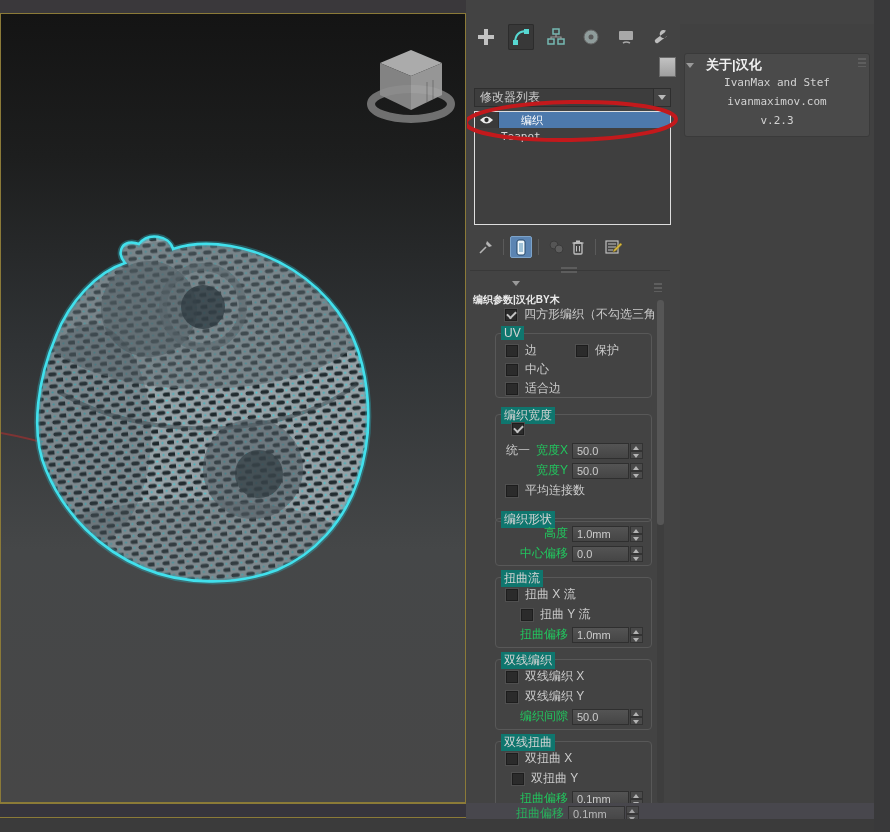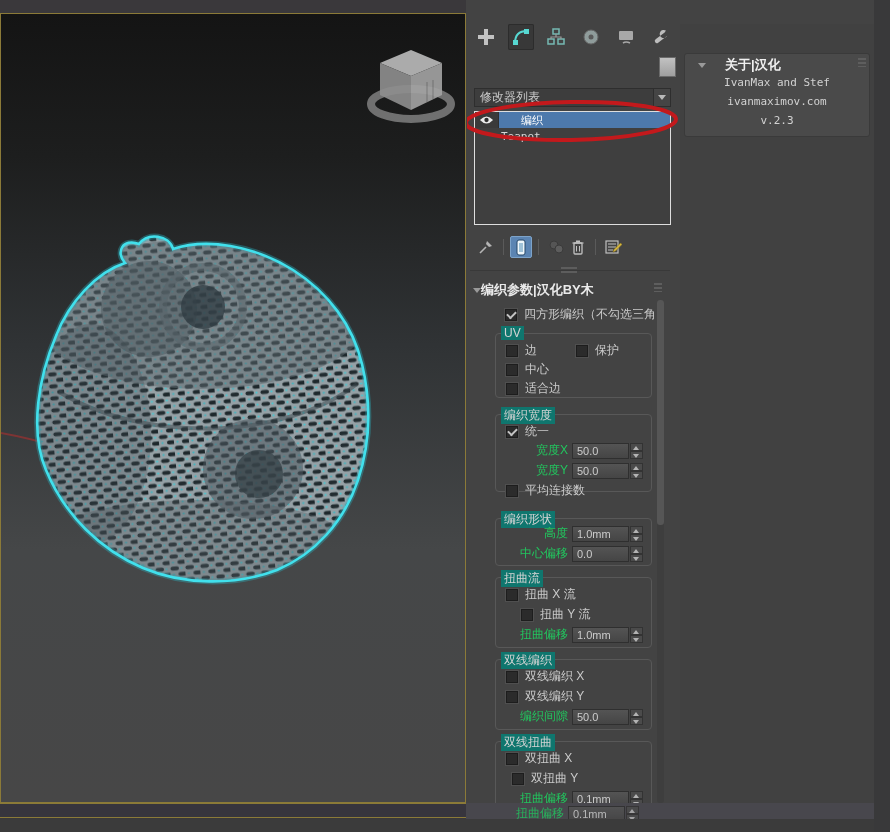--- a/index.html
+++ b/index.html
@@ -65,22 +65,22 @@
   .tool { width:22px; height:22px; display:flex; align-items:center; justify-content:center; }
   .tool.active { background:#5b84b2; border:1px solid #7da3c9; border-radius:2px; }
   .vsep { width:1px; height:16px; background:#5a5a5a; margin:0 6px; }
 
   
   .divider { position:absolute; left:3px; top:270px; width:200px; height:1px; background:#393939; }
   .grip { position:absolute; left:94px; top:267px; width:16px; height:6px;
     border-top:2px solid #5d5d5d; border-bottom:2px solid #5d5d5d; }
 
   
-  .rollout-hdr { position:absolute; left:6px; display:flex; align-items:center; 
-    font-weight:bold; font-size:13px; color:#eaeaea; }
+  .rollout-hdr { position:absolute; left:6px; display:flex; align-items:center; gap:7px;
+    font-weight:bold; font-size:10px; color:#eaeaea;flex-direction:column; }
   .tri-small { width:0; height:0; border-left:4px solid transparent; border-right:4px solid transparent;
     border-top:5px solid #9a9a9a; }
   .hdr-grip { position:absolute; width:8px; height:9px; background:
     repeating-linear-gradient(180deg,#5e5e5e 0 2px,transparent 2px 4px); }
 
   
   .pscroll { position:absolute; left:190px; top:300px; width:7px; height:503px; background:#3e3e3e; border-radius:3px; }
   .pscroll .thumb { position:absolute; left:0; top:0; width:7px; height:225px; background:#565656; border-radius:3px; }
 
   
@@ -103,22 +103,22 @@
   .spinarrows i { flex:1; background:#4b4b4b; border:1px solid #333; position:relative; }
   .spinarrows i.up::after { content:""; position:absolute; left:2px; top:2px; width:0; height:0;
     border-left:3px solid transparent; border-right:3px solid transparent; border-bottom:4px solid #b3b3b3; }
   .spinarrows i.dn::after { content:""; position:absolute; left:2px; top:2px; width:0; height:0;
     border-left:3px solid transparent; border-right:3px solid transparent; border-top:4px solid #b3b3b3; }
 
   
   #about-col { position:absolute; left:680px; top:24px; width:194px; height:779px; background:#414141; }
   .about-box { position:absolute; left:4px; top:29px; width:186px; height:84px;
     background:#4a4a4a; border:1px solid #3a3a3a; border-radius:3px; }
-  .about-hdr { position:absolute; left:6px; top:32px; display:flex; align-items:center; gap:19px;
-    font-weight:bold; font-size:13px; color:#f0f0f0;padding-left:12px; }
+  .about-hdr { position:absolute; left:6px; top:32px; display:flex; align-items:center; gap:12px;
+    font-weight:bold; font-size:13px; color:#f0f0f0; }
   .about-lines { position:absolute; left:4px; top:52px; width:186px; text-align:center;
     font-family:"DejaVu Sans Mono", monospace; font-size:11px; color:#d2d2d2; }
   .about-lines div { margin-bottom:6px; }
 </style>
 </head>
 <body>
 
 <div id="root">
 
   <div id="top-strip"></div>
@@ -328,23 +328,23 @@
       <div class="cbrow" style="left:10px; top:27px;">
         <span class="cb"></span>
         <span>中心</span>
       </div>
       <div class="cbrow" style="left:10px; top:46px;">
         <span class="cb"></span>
         <span>适合边</span>
       </div>
     </div>
 
-    <div class="group" style="top:414px; height:78px;">
+    <div class="group" style="top:414px; height:108px;">
       <span class="gtitle">编织宽度</span>
-      <div class="cbrow" style="left:10px; top:8px;">
+      <div class="cbrow" style="left:10px; top:8px;flex-direction:column;">
         <span class="cb checked"></span>
         <span>统一</span>
       </div>
       <div class="spinrow" style="top:27px;">
         <span class="slabel">宽度X</span>
         <div class="spinfield">50.0</div>
         <div class="spinarrows">
             <i class="up"></i>
             <i class="dn"></i>
           </div>

